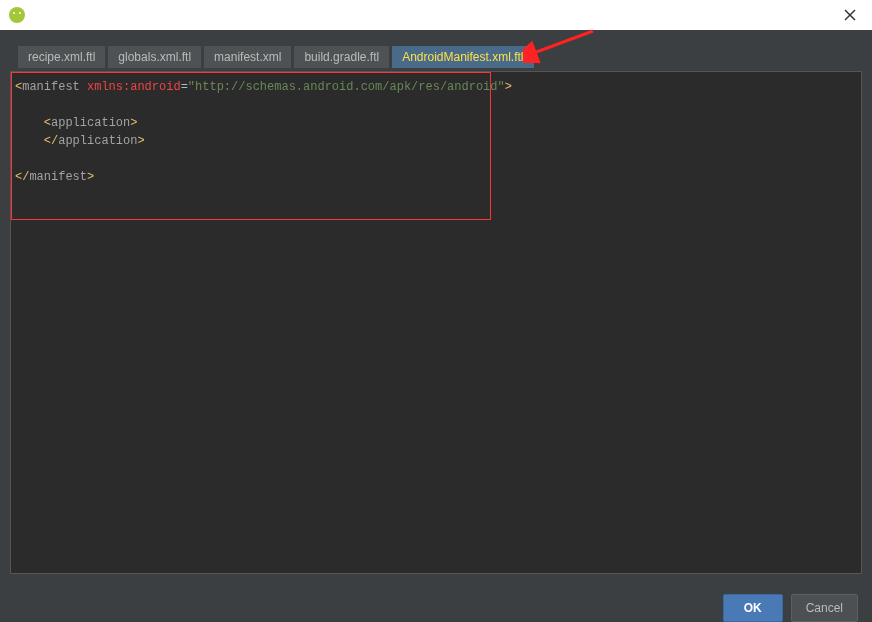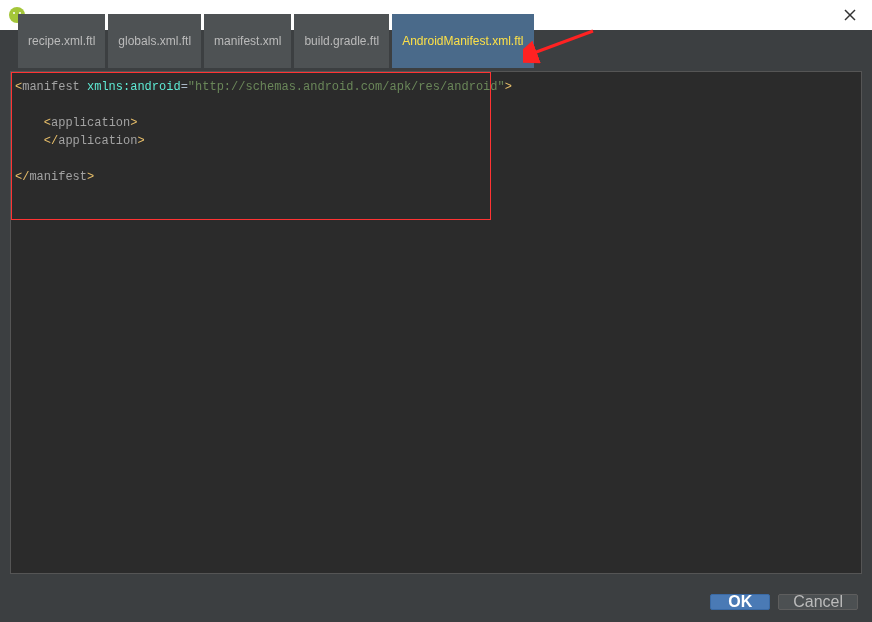--- a/index.html
+++ b/index.html
@@ -45,21 +45,21 @@
       display: flex;
       gap: 3px;
       padding: 14px 0 0 18px;
       height: 38px;
       align-items: flex-end;
       position: relative;
     }
     .tab {
       background: #4e5254;
       color: #bbbbbb;
-      padding: 20px 10px;
+      padding: 4px 10px;
       font-size: 12px;
       cursor: pointer;
       white-space: nowrap;
       border-radius: 0;
     }
     .tab.active {
       background: #4a6a8a;
       color: #fde047;
     }
     .arrow-annotation {
@@ -89,34 +89,34 @@
     .code-content {
       font-family: "Courier New", monospace;
       font-size: 12px;
       line-height: 18px;
       padding: 6px 4px;
       white-space: pre;
       color: #a9b7c6;
     }
     .tag-bracket { color: #e8bf6a; }
     .tag-name { color: #a3a3a3; }
-    .attr-name { color: #5eead4; }
+    .attr-name { color: #ef4444; }
     .string { color: #6a8759; }
     .button-row {
       display: flex;
       justify-content: flex-end;
       gap: 8px;
       padding: 10px 14px;
       background: #3c3f41;
     }
     .btn {
       min-width: 60px;
-      height: 16px;
+      height: 28px;
       padding: 0 14px;
-      font-size: 16px;
+      font-size: 12px;
       cursor: pointer;
       border: 1px solid #5e5e5e;
       border-radius: 2px;
       display: flex;
       align-items: center;
       justify-content: center;
     }
     .btn-primary {
       background: #4a7ab5;
       border: 1px solid #3a6aa5;

